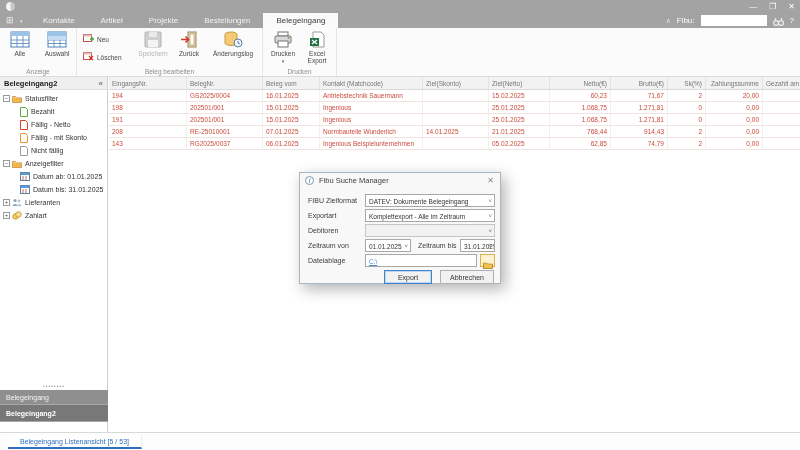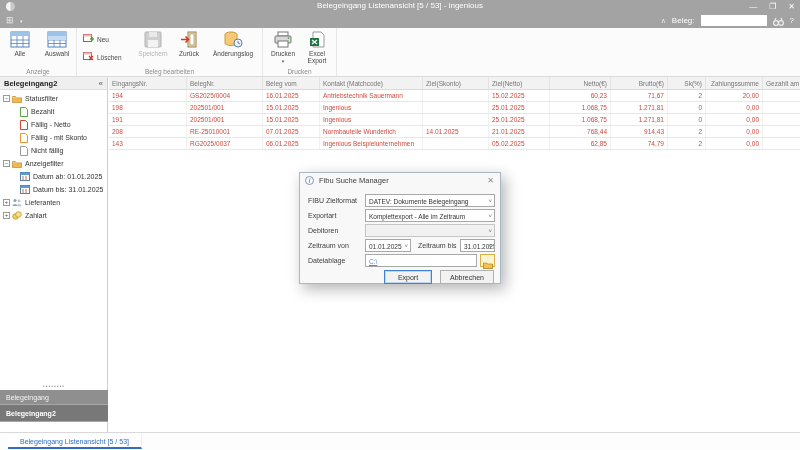--- a/index.html
+++ b/index.html
@@ -88,34 +88,40 @@
              text-align:center; padding-top:3px; }
   .dlg-btn.primary { border:1px solid #3f84c8; box-shadow:0 0 0 1px #bcd7ef inset; }
 </style>
 </head>
 <body>
 
 <div id="app">
 
   <div class="titlebar">
     <span class="logo"></span>
-    <span class="win-title">Belegeingang Listenansicht [5 / 53] - ingenious</span>
     <span class="win-btns">
       <span class="win-btn">—</span>
       <span class="win-btn">❐</span>
       <span class="win-btn">✕</span>
     </span>
   </div>
 
   <div class="menubar">
     <span class="apps-icon">⊞</span>
     <span class="apps-caret">▾</span>
+    <div class="tabs">
+        <div class="tab">Kontakte</div>
+        <div class="tab">Artikel</div>
+        <div class="tab">Projekte</div>
+        <div class="tab">Bestellungen</div>
+        <div class="tab active">Belegeingang</div>
+      </div>
     <div class="searcharea">
       <span class="ribbon-collapse">∧</span>
-      <span class="search-label">Beleg:</span>
+      <span class="search-label">Fibu:</span>
       <input class="search-input" value="" style="">
       <span>
         <svg width="11" height="9">
             <circle cx="3" cy="6" r="2.4" fill="none" stroke="#eee" stroke-width="1.2"></circle>
             <circle cx="8" cy="6" r="2.4" fill="none" stroke="#eee" stroke-width="1.2"></circle>
             <path d="M2 3 L3 1 M9 3 L8 1" stroke="#eee" stroke-width="1.2"></path>
           </svg>
       </span>
       <span class="help-btn">?</span>
     </div>

